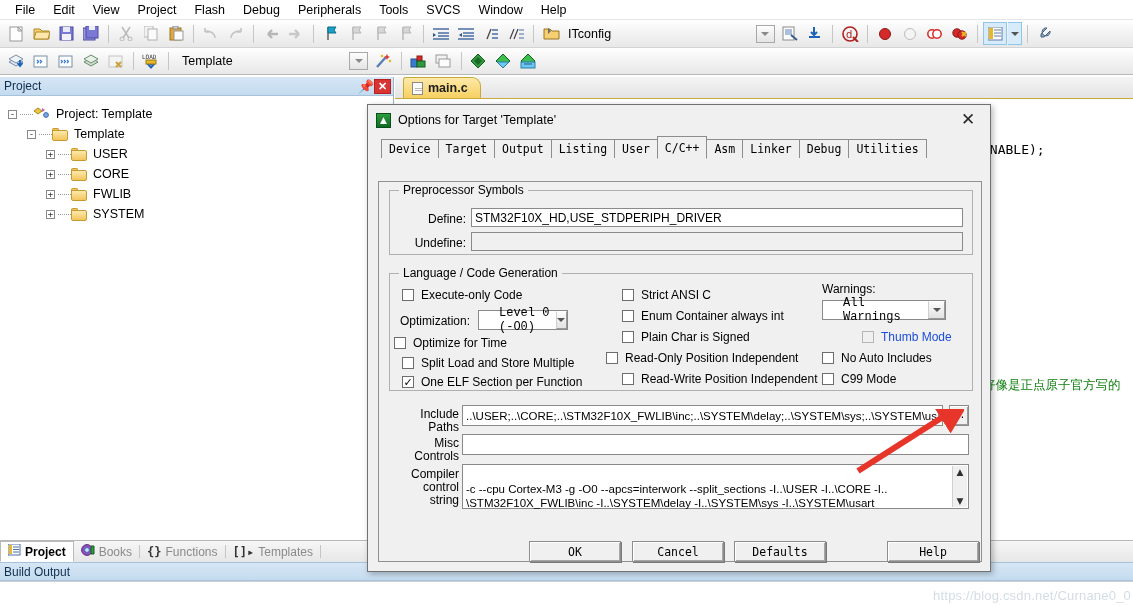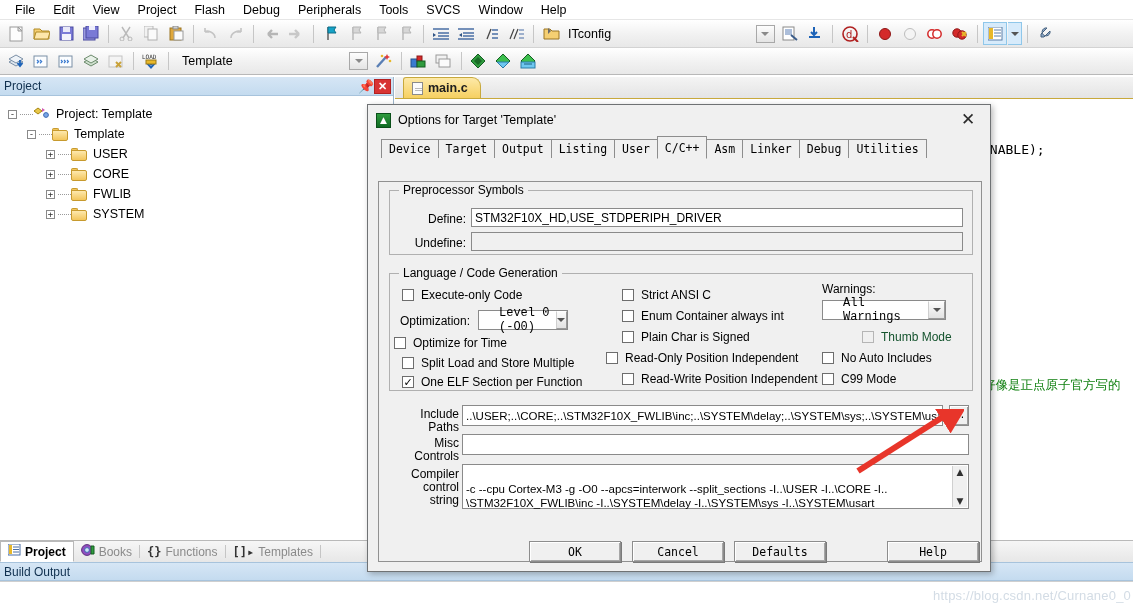--- a/index.html
+++ b/index.html
@@ -228,21 +228,21 @@
     display:inline-flex;align-items:center;justify-content:center;
     flex:0 0 auto;
   }
   .cb.dis{ border-color:#b5b5b5; background:#f0f0f0; }
   .cb .tick{
     width:9px;height:9px;
     font-size:11px;line-height:9px;color:#000;
     font-family:"DejaVu Sans", sans-serif;
   }
   .cbrow{ display:flex;align-items:center;gap:7px;position:absolute;font-size:12px;white-space:nowrap; }
-  .cbrow.dis{ color:#14532d;padding-left:40px; }
+  .cbrow.dis{ color:#1d4ed8;padding-left:40px; }
   .dcombo{
     position:absolute;height:20px;background:#fff;border:1px solid #8a8a8a;
     display:flex;align-items:center;padding-left:20px;font-size:12px;font-family:Liberation Mono, monospace;
   }
   .dcombo .btn{
     width:17px;height:18px;margin-left:auto;
     background:linear-gradient(#fcfcfc,#e2e2e2);
     border:1px solid #9a9a9a; border-top-color:#fff; border-left-color:#cfcfcf;
     display:flex;align-items:center;justify-content:center;
   }

